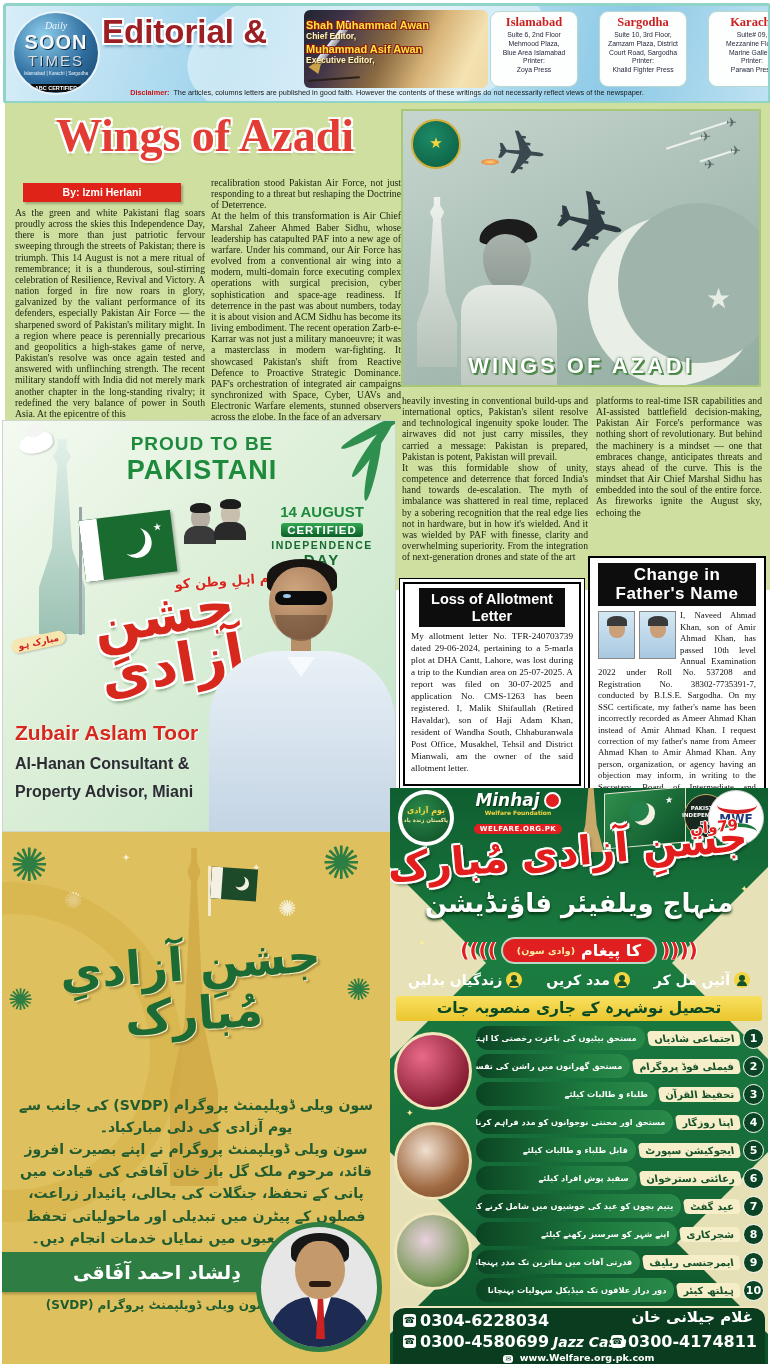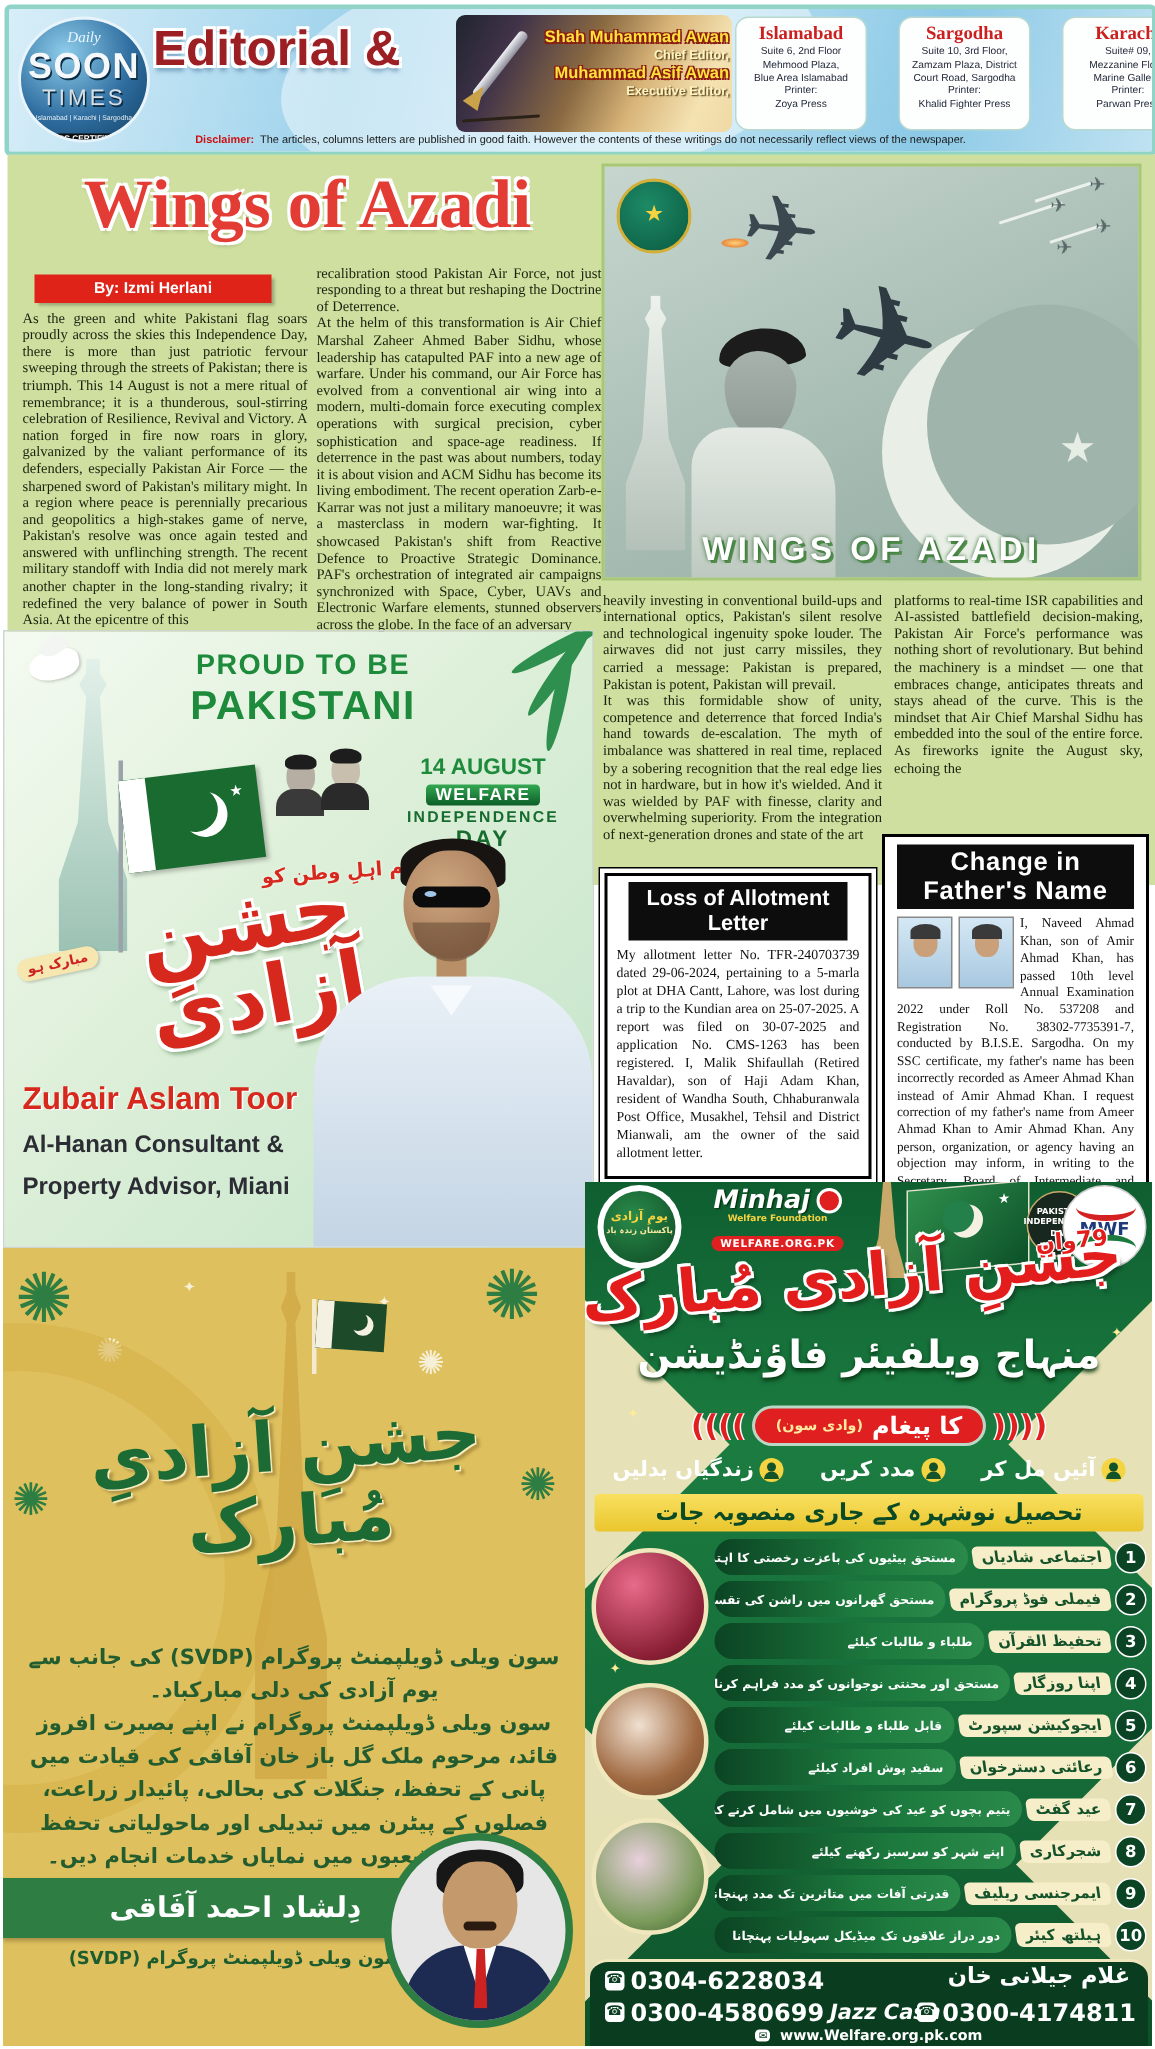--- a/index.html
+++ b/index.html
@@ -4,32 +4,32 @@
 <style>
 html,body{margin:0;padding:0;background:#fff}
 .page{position:relative;width:770px;height:1366px;overflow:hidden;background:#fff;font-family:"Liberation Sans",sans-serif}
 .ur{font-family:"DejaVu Sans",sans-serif;direction:rtl}
 .pre{white-space:pre-line}
 
 .masthead{position:absolute;left:3px;top:3px;width:762px;height:95px;border:3px solid #8fd4c6;border-radius:4px;background:linear-gradient(105deg,#d8eef8 0%,#9fd3ec 30%,#c4e6f5 55%,#8cc9e6 80%,#bfe2f2 100%);overflow:hidden}
 .swoosh{position:absolute;left:180px;top:-40px;width:360px;height:160px;background:rgba(255,255,255,.45);border-radius:50%;transform:rotate(-8deg)}
 .logo-circle{position:absolute;left:6px;top:5px;width:84px;height:80px;border-radius:50%;background:radial-gradient(circle at 35% 28%,#8ecdea 0%,#2f6ea0 55%,#123f63 100%);border:2px solid #e8f4fa;text-align:center;color:#fff;overflow:hidden}
 .logo-daily{font-family:"Liberation Serif",serif;font-style:italic;font-size:10px;margin-top:7px;color:#eaf6ff}
-.logo-soon{font-size:24px;font-weight:900;letter-spacing:1px;color:#f4f8fb;text-shadow:1px 1px 0 #0c2c44}
+.logo-soon{font-size:20px;font-weight:900;letter-spacing:1px;color:#f4f8fb;text-shadow:1px 1px 0 #0c2c44}
 .logo-times{font-size:15px;font-weight:400;letter-spacing:2px;color:#d9dee3;text-shadow:1px 1px 0 #0c2c44;margin-top:-2px}
 .logo-cities{font-size:4.6px;color:#eaf2f8;margin-top:2px}
 .logo-badge{display:inline-block;background:#0d0d0d;color:#fff;font-size:5.5px;font-weight:700;padding:1px 5px;border-radius:2px;margin-top:1px}
 .section-title{position:absolute;left:96px;top:8px;width:214px;color:#9c1f24;font-weight:800}
 .st1,.st2{font-size:33px;line-height:36px;text-shadow:-2px -2px 0 #fff,2px -2px 0 #fff,-2px 2px 0 #fff,2px 2px 0 #fff,0 4px 3px rgba(60,110,150,.55)}
 .st2{margin-left:34px}
 .pen{position:absolute;left:298px;top:4px;width:184px;height:78px;border-radius:6px;background:linear-gradient(115deg,#20242f 0%,#413349 20%,#8a6a42 46%,#d8b478 66%,#f4e2b2 86%,#efd9a4 100%);overflow:hidden}
 .pen-shaft{position:absolute;left:26px;top:6px;width:7px;height:54px;border-radius:3px;background:linear-gradient(90deg,#f0f0f6,#8a8a96);transform:rotate(38deg)}
 .pen-nib{position:absolute;left:8px;top:46px;width:0;height:0;border-left:6px solid transparent;border-right:6px solid transparent;border-top:16px solid #caa24a;transform:rotate(215deg)}
 .pen-ink{position:absolute;left:4px;top:68px;width:52px;height:2px;background:#2a2118;border-radius:2px;transform:rotate(-4deg)}
-.editors{position:absolute;left:300px;top:11px;width:180px;text-align:right;z-index:2}
+.editors{position:absolute;left:300px;top:11px;width:180px;text-align:left;z-index:2}
 .ed-name{font-size:11px;font-weight:900;color:#ffe23c;text-shadow:1px 1px 0 #8a1d10,-1px -1px 0 #8a1d10,1px -1px 0 #8a1d10,-1px 1px 0 #8a1d10;margin-top:2px}
 .ed-role{font-size:8.5px;font-weight:800;color:#fff4c0;text-shadow:1px 1px 1px #4a3310}
 .offices{position:absolute;left:484px;top:5px;display:flex;gap:21px}
 .office{width:88px;height:76px;background:#fdfefe;border:1px solid #b8d8d0;border-radius:9px;padding:3px 2px;text-align:center;box-sizing:border-box}
 .office h3{margin:0 0 1px 0;font-family:"Liberation Serif",serif;font-size:12.5px;font-weight:800;color:#cc2020}
 .office .addr{font-size:6.8px;line-height:1.3;color:#1d2435}
 .disclaimer{position:absolute;left:0;right:0;bottom:1px;height:12px;text-align:center;font-size:7.3px;color:#181818}
 .disclaimer b{color:#cc1111;margin-right:2px}
 
 .article{position:absolute;left:5px;top:103px;width:770px;height:487px;background:#cfdf9f}
@@ -276,21 +276,21 @@
     <div class="minar-p"></div>
     <div class="slogan">
       <div class="sl1">PROUD TO BE</div>
       <div class="sl2">PAKISTANI</div>
     </div>
     <div class="palm" style="top:6px;transform:rotate(-28deg)"></div>
     <div class="palm" style="top:22px;transform:rotate(-55deg)"></div>
     <div class="palm" style="top:40px;transform:rotate(-78deg)"></div>
     <div class="augblock">
       <div class="aug1">14 AUGUST</div>
-      <div><span class="aug2">WELFARE</span></div>
+      <div><span class="aug2">CERTIFIED</span></div>
       <div class="aug3">INDEPENDENCE</div>
       <div class="aug4">DAY</div>
     </div>
     <div class="founders">
       <div class="bust" style="left:0;top:4px">
           <div class="b-cap"></div>
           <div class="b-head"></div>
           <div class="b-body"></div>
         </div>
       <div class="bust" style="left:30px;top:0">

